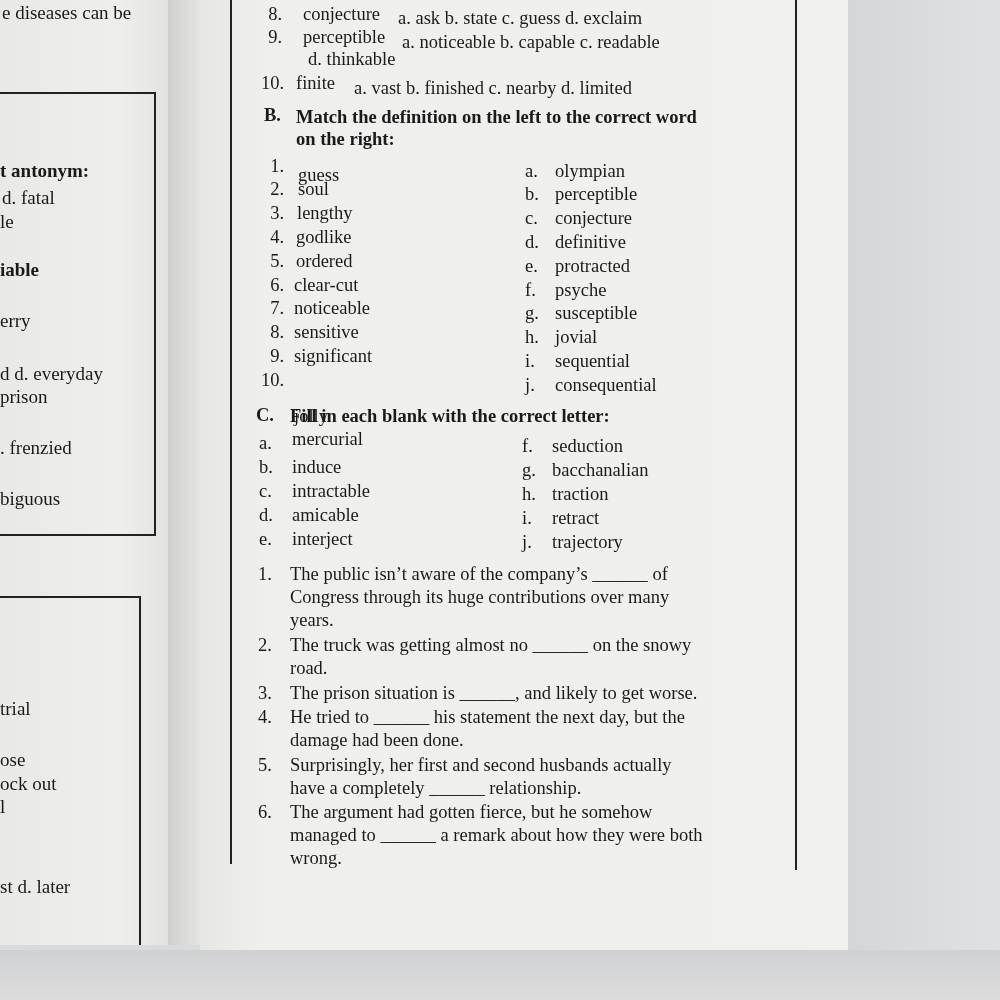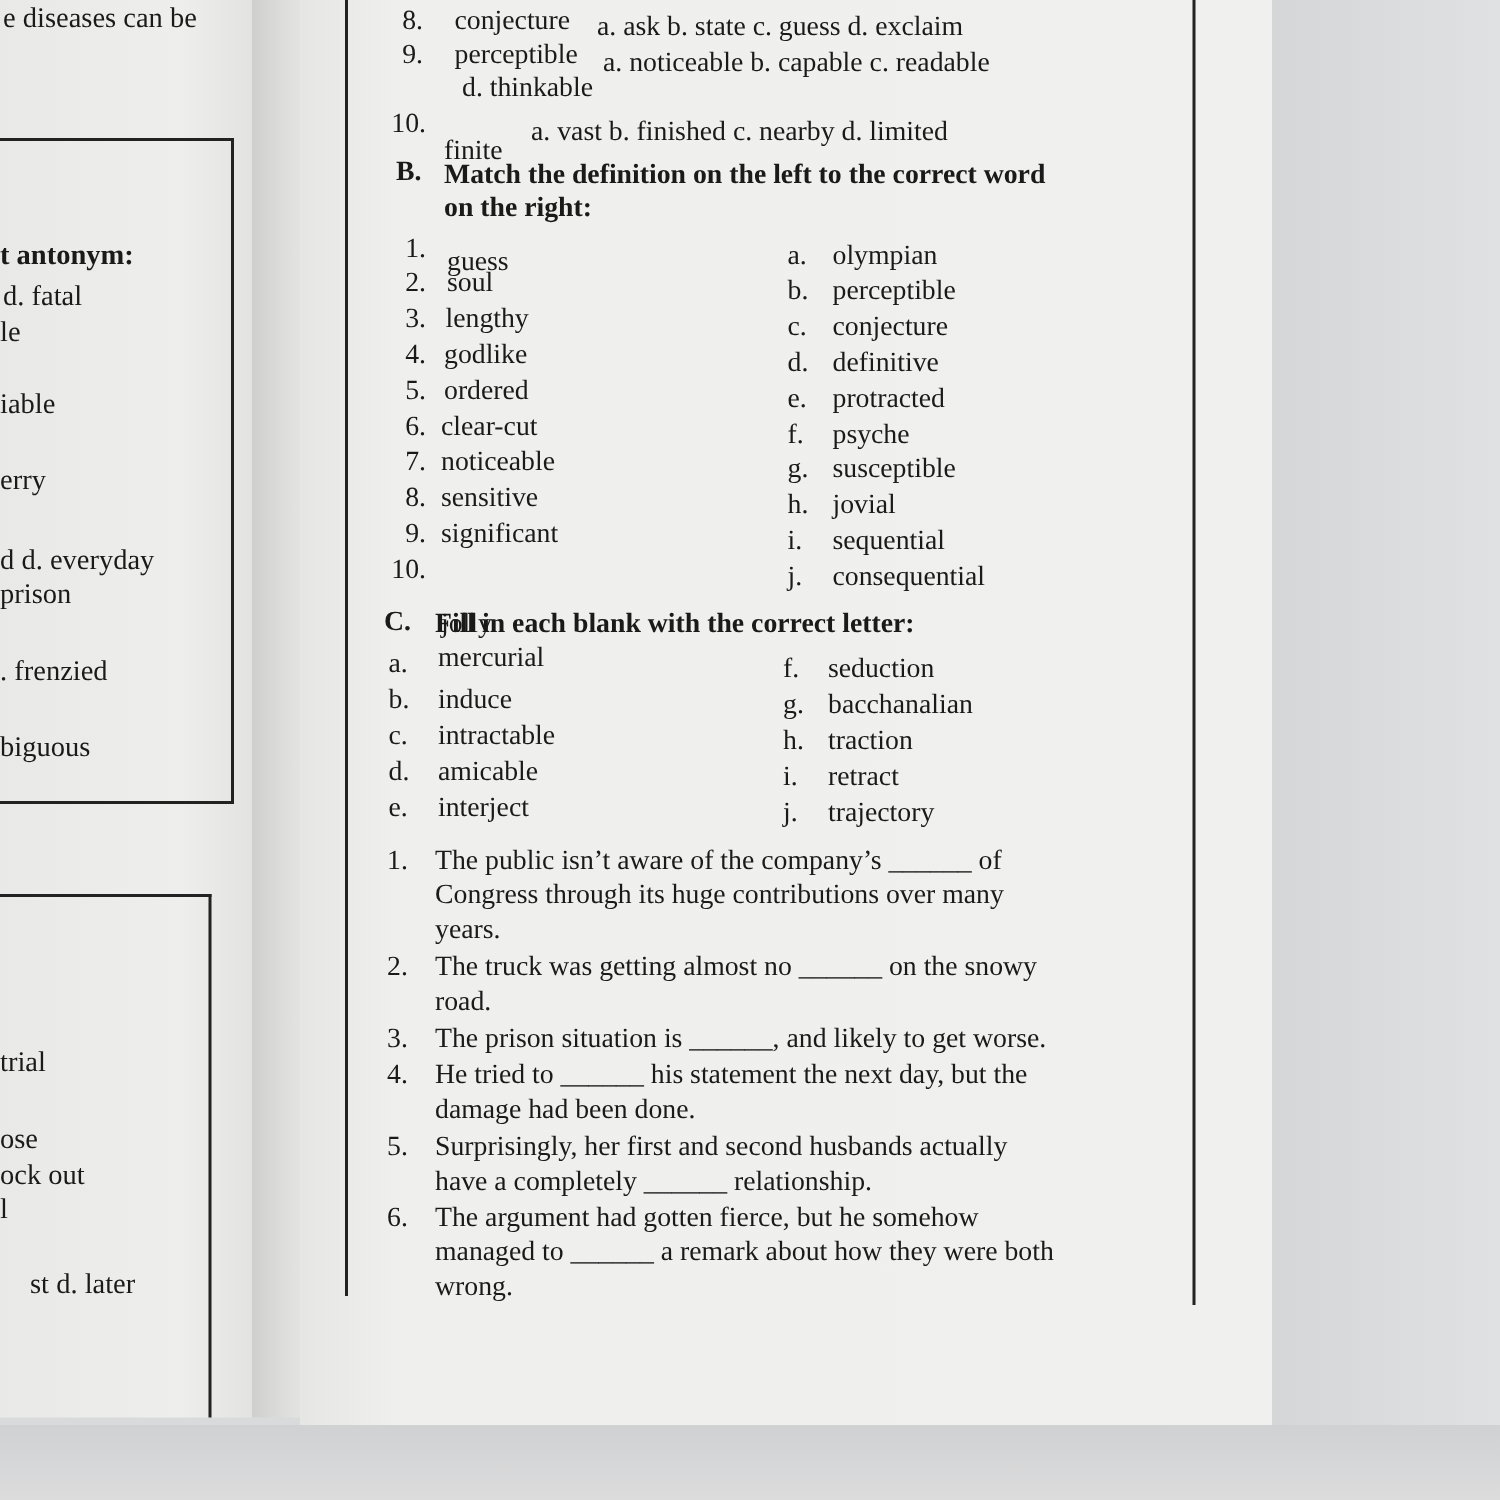--- a/index.html
+++ b/index.html
@@ -36,51 +36,51 @@
 <div class="bg-bottom"></div>
 
 <div class="left-page">
   <div class="left-box" style="left:-4px; top:92px; width:158px; height:440px;"></div>
   <div class="left-box" style="left:-4px; top:596px; width:143px; height:420px; border-bottom:none;"></div>
   <div id="left-frags">
       <div class="left-text" style="left:2px; top:2px;">e diseases can be</div>
       <div class="left-text bold" style="left:0px; top:160px;">t antonym:</div>
       <div class="left-text" style="left:2px; top:187px;">d. fatal</div>
       <div class="left-text" style="left:0px; top:211px;">le</div>
-      <div class="left-text" style="left:0px; top:259px;">iable</div>
+      <div class="left-text" style="left:0px; top:259px;font-weight:bold;">iable</div>
       <div class="left-text" style="left:0px; top:310px;">erry</div>
       <div class="left-text" style="left:0px; top:363px;">d  d. everyday</div>
       <div class="left-text" style="left:0px; top:386px;">prison</div>
       <div class="left-text" style="left:0px; top:437px;">. frenzied</div>
       <div class="left-text" style="left:0px; top:488px;">biguous</div>
       <div class="left-text" style="left:0px; top:698px;">trial</div>
       <div class="left-text" style="left:0px; top:749px;">ose</div>
       <div class="left-text" style="left:0px; top:773px;">ock out</div>
       <div class="left-text" style="left:0px; top:796px;">l</div>
-      <div class="left-text" style="left:0px; top:846px;padding-left:20px;">st  d. later</div>
+      <div class="left-text" style="left:0px; top:876px;">st  d. later</div>
     </div>
 </div>
 <div class="spine"></div>
 
 <div class="right-page"></div>
 <div class="rule" style="left:230px; top:0; height:864px;"></div>
 <div class="rule" style="left:795px; top:0; height:870px;"></div>
 
 <div>
   <div class="num" style="left:258px; top:5px; width:24px;">8.</div>
   <div class="ln" style="left:303px; top:5px;">conjecture</div>
   <div class="ln" style="left:398px; top:9px;">a. ask  b. state  c. guess  d. exclaim</div>
 
   <div class="num" style="left:258px; top:28px; width:24px;">9.</div>
   <div class="ln" style="left:303px; top:28px;">perceptible</div>
   <div class="ln" style="left:402px; top:33px;">a. noticeable  b. capable  c. readable</div>
   <div class="ln" style="left:308px; top:50px;text-align:right;">d. thinkable</div>
 
   <div class="num" style="left:252px; top:74px; width:32px;">10.</div>
-  <div class="ln" style="left:296px; top:92px;">finite</div>
+  <div class="ln" style="left:296px; top:74px;">finite</div>
   <div class="ln" style="left:354px; top:79px;">a. vast  b. finished  c. nearby  d. limited</div>
 </div>
 
 <div>
   <div class="ln bold" style="left:264px; top:106px;">B.</div>
   <div class="ln bold" style="left:296px; top:108px;">Match the definition on the left to the correct word</div>
   <div class="ln bold" style="left:296px; top:130px;">on the right:</div>
   <div id="b-left">
       <div class="num" style="left:262px; top:157px; width:22px;">1.</div>
       <div class="ln" style="left:298px; top:166px;">guess</div>

